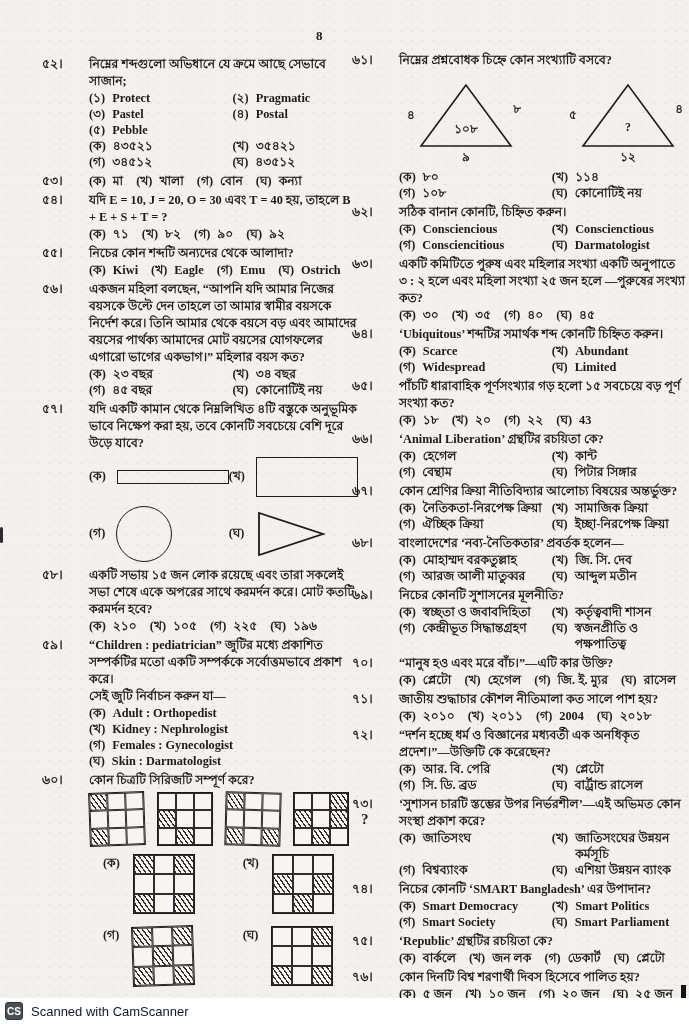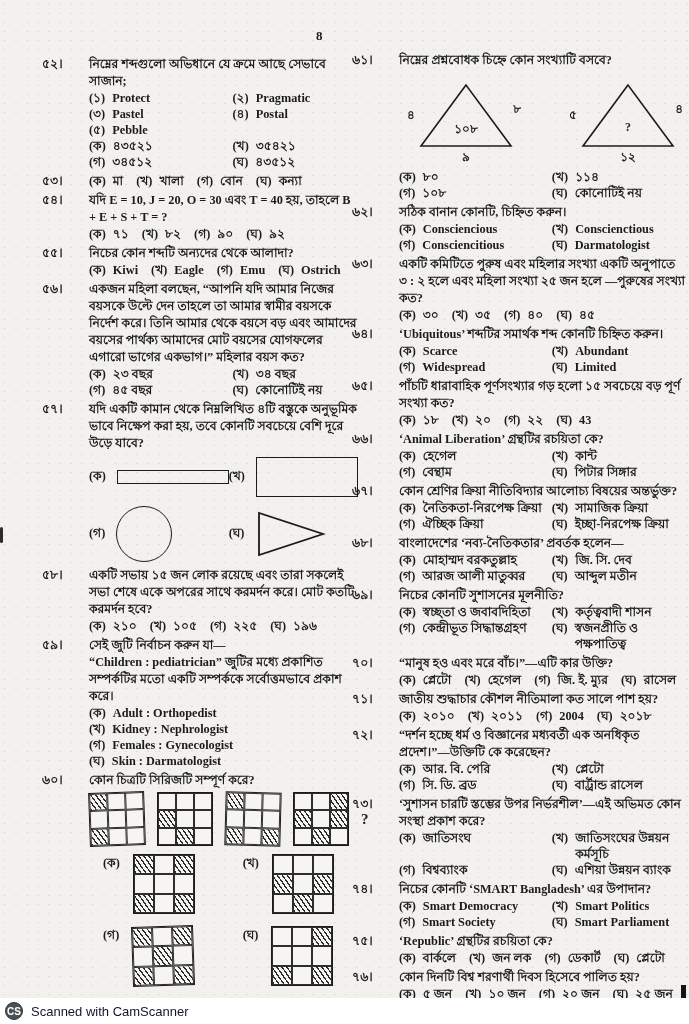--- a/index.html
+++ b/index.html
@@ -62,21 +62,21 @@
   .tri-left   { position:absolute; left:2px;  top:32px; }
   .tri-right  { position:absolute; right:6px; top:26px; }
   .tri-center { position:absolute; left:13px; width:96px; top:46px; text-align:center; }
   .tri-bottom { position:absolute; left:13px; width:96px; top:74px; text-align:center; }
 
   
   .footer { position:absolute; left:0; bottom:0; width:689px; height:26px; background:#ffffff;
             display:flex; align-items:center; gap:8px; padding-left:5px;
             font-family:"Liberation Sans", sans-serif; }
   .cs-badge { display:inline-flex; align-items:center; justify-content:center; width:18px; height:18px;
-              background:#4a5156; color:#ffffff; font-size:10px; font-weight:bold; border-radius:9px;
+              background:#4a5156; color:#ffffff; font-size:10px; font-weight:bold; border-radius:3px;
               border:1px solid #30363a; }
   .footer-text { color:#0f172a; font-size:13px; }
   .ink-mark { position:absolute; right:3px; bottom:24px; width:5px; height:15px; background:#151515; }
   .edge-mark { position:absolute; left:0; top:527px; width:3px; height:16px; background:#2b2b2b; border-radius:2px; }
 </style>
 </head>
 <body>
 
 <div class="page">
   <div class="page-number">8</div>
@@ -268,22 +268,22 @@
             <span class="opt">
               <span class="opt-label">(ঘ)</span>
               <span class="opt-text">১৯৬</span>
             </span>
           </div>
         </div>
       </div>
       <div class="q">
         <div class="qnum">৫৯।</div>
         <div class="qbody">
+          <div class="qtext qtext2">“Children : pediatrician” জুটির মধ্যে প্রকাশিত সম্পর্কটির মতো একটি সম্পর্ককে সর্বোত্তমভাবে প্রকাশ করে।</div>
           <div class="qtext">সেই জুটি নির্বাচন করুন যা—</div>
-          <div class="qtext qtext2">“Children : pediatrician” জুটির মধ্যে প্রকাশিত সম্পর্কটির মতো একটি সম্পর্ককে সর্বোত্তমভাবে প্রকাশ করে।</div>
           <div class="opts list">
             <span class="opt">
               <span class="opt-label">(ক)</span>
               <span class="opt-text">Adult : Orthopedist</span>
             </span>
             <span class="opt">
               <span class="opt-label">(খ)</span>
               <span class="opt-text">Kidney : Nephrologist</span>
             </span>
             <span class="opt">

